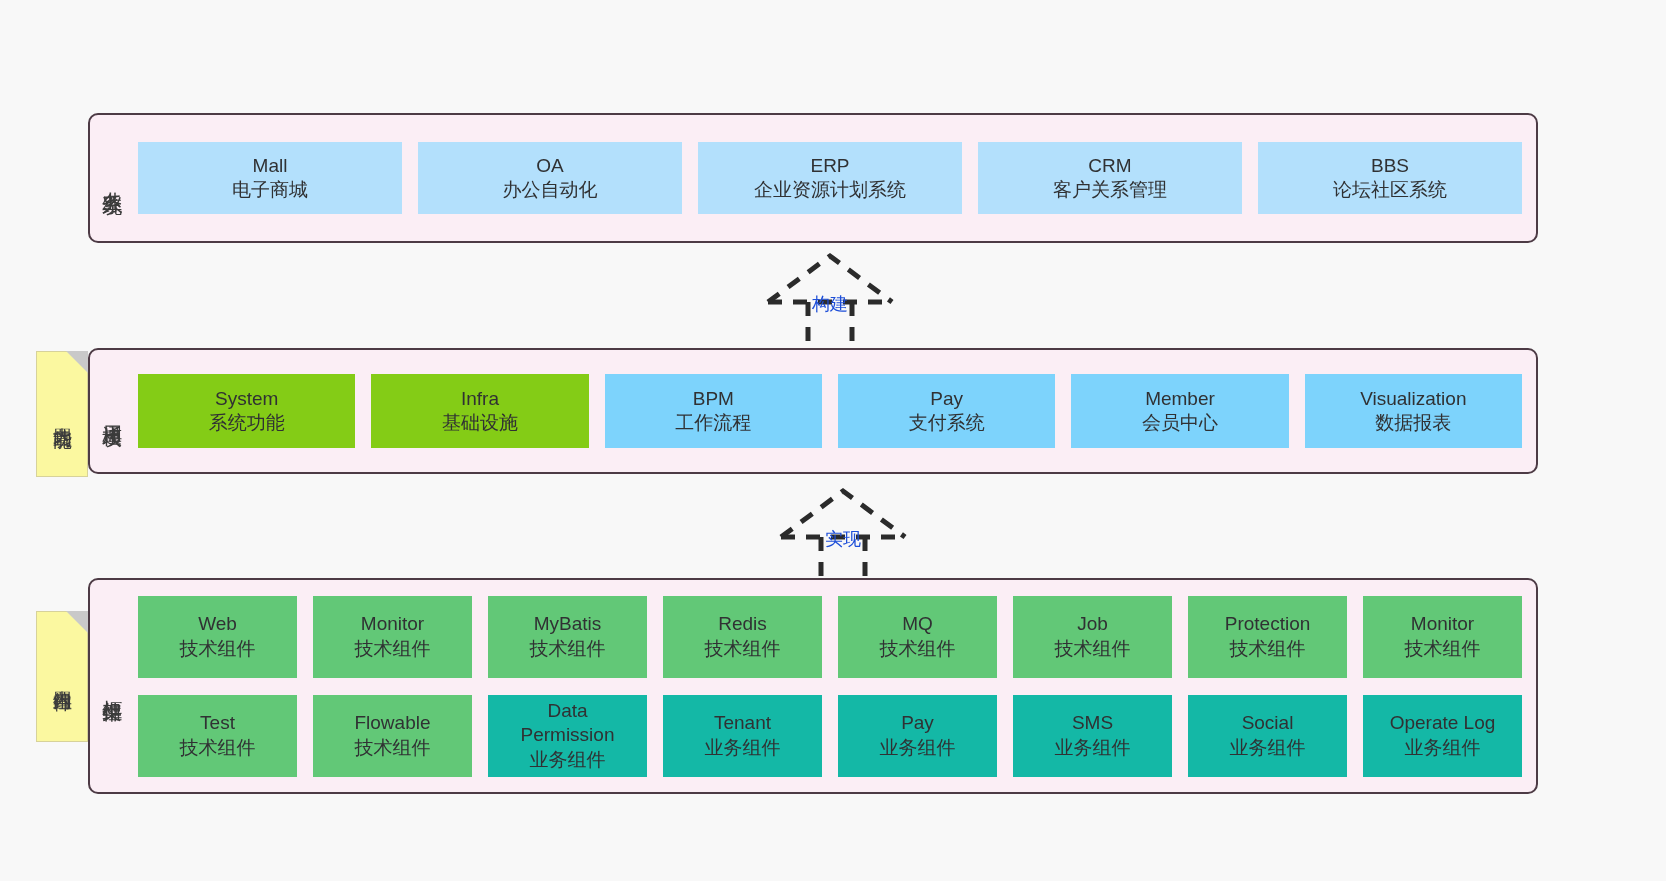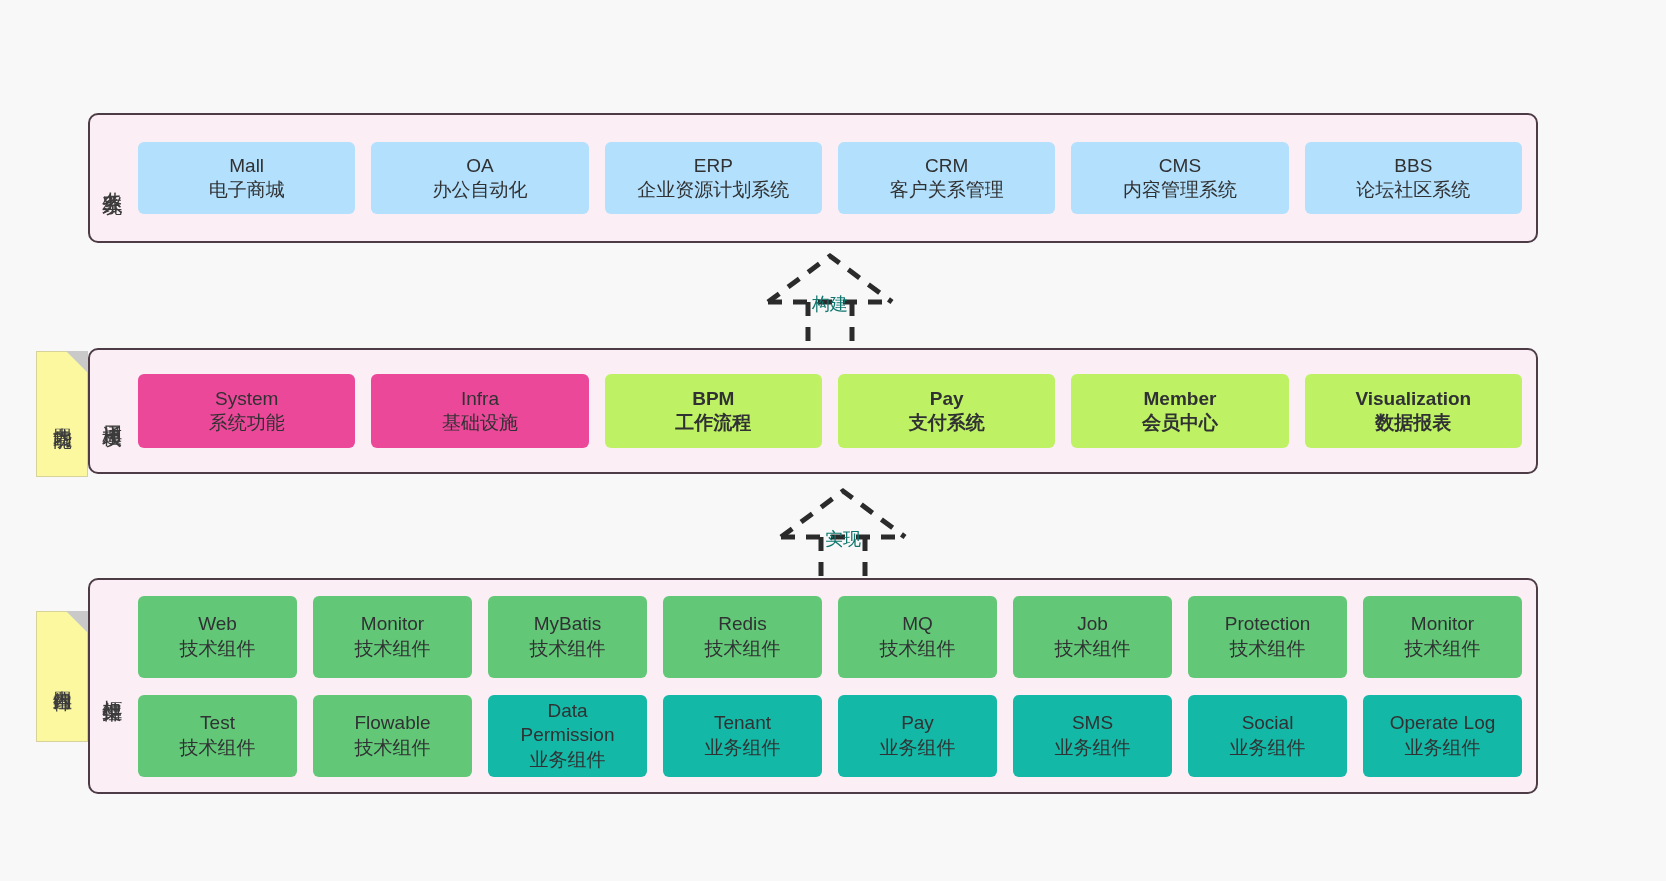--- a/index.html
+++ b/index.html
@@ -60,38 +60,38 @@
   .row {
     display: flex;
     flex-direction: row;
     gap: 16px;
   }
 
   
   .card {
     flex: 1 1 0;
     box-sizing: border-box;
-    border-radius: 6px;
+    border-radius: 0;
     display: flex;
     flex-direction: column;
     align-items: center;
     justify-content: center;
     text-align: center;
     font-size: 19px;
     line-height: 1.28;
     color: #303133;
     padding: 4px 16px;
     min-width: 0;
   }
   .card .en { display: block; }
   .card .cn { display: block; }
 
   .card.blue       { background: #b3e0fc; }
-  .card.red        { background: #ec4899; }
-  .card.pink       { background: #bef264; font-weight: bold; }
+  .card.red        { background: #84cc16; }
+  .card.pink       { background: #7dd3fc; }
   .card.green      { background: #62c877; }
   .card.lightgreen { background: #14b8a6; }
 
   
   #layer-business { left: 88px;  top: 113px; width: 1450px; height: 130px; }
   #layer-business .card { height: 72px; }
 
   #layer-common   { left: 88px;  top: 348px; width: 1450px; height: 126px; }
   #layer-common .card { height: 74px; }
 
@@ -133,21 +133,21 @@
 
   
   .arrow {
     position: absolute;
     z-index: 2;
   }
   .arrow svg { display: block; overflow: visible; }
   .arrow-label {
     position: absolute;
     font-size: 18px;
-    color: #0f766e;
+    color: #1d4ed8;
     background: transparent;
     white-space: nowrap;
   }
   #arrow-build    { left: 750px; top: 254px; width: 200px; height: 92px; }
   #arrow-build .arrow-label    { left: 62px; top: 38px; }
   #arrow-implement{ left: 763px; top: 489px; width: 200px; height: 92px; }
   #arrow-implement .arrow-label{ left: 62px; top: 38px; }
 </style>
 </head>
 <body>
@@ -166,24 +166,20 @@
           <span class="en">OA</span>
           <span class="cn">办公自动化</span>
         </div>
         <div class="card blue">
           <span class="en">ERP</span>
           <span class="cn">企业资源计划系统</span>
         </div>
         <div class="card blue">
           <span class="en">CRM</span>
           <span class="cn">客户关系管理</span>
-        </div>
-        <div class="card blue">
-          <span class="en">CMS</span>
-          <span class="cn">内容管理系统</span>
         </div>
         <div class="card blue">
           <span class="en">BBS</span>
           <span class="cn">论坛社区系统</span>
         </div>
       </div>
     </div>
   </div>
 
   <div class="arrow" id="arrow-build">

